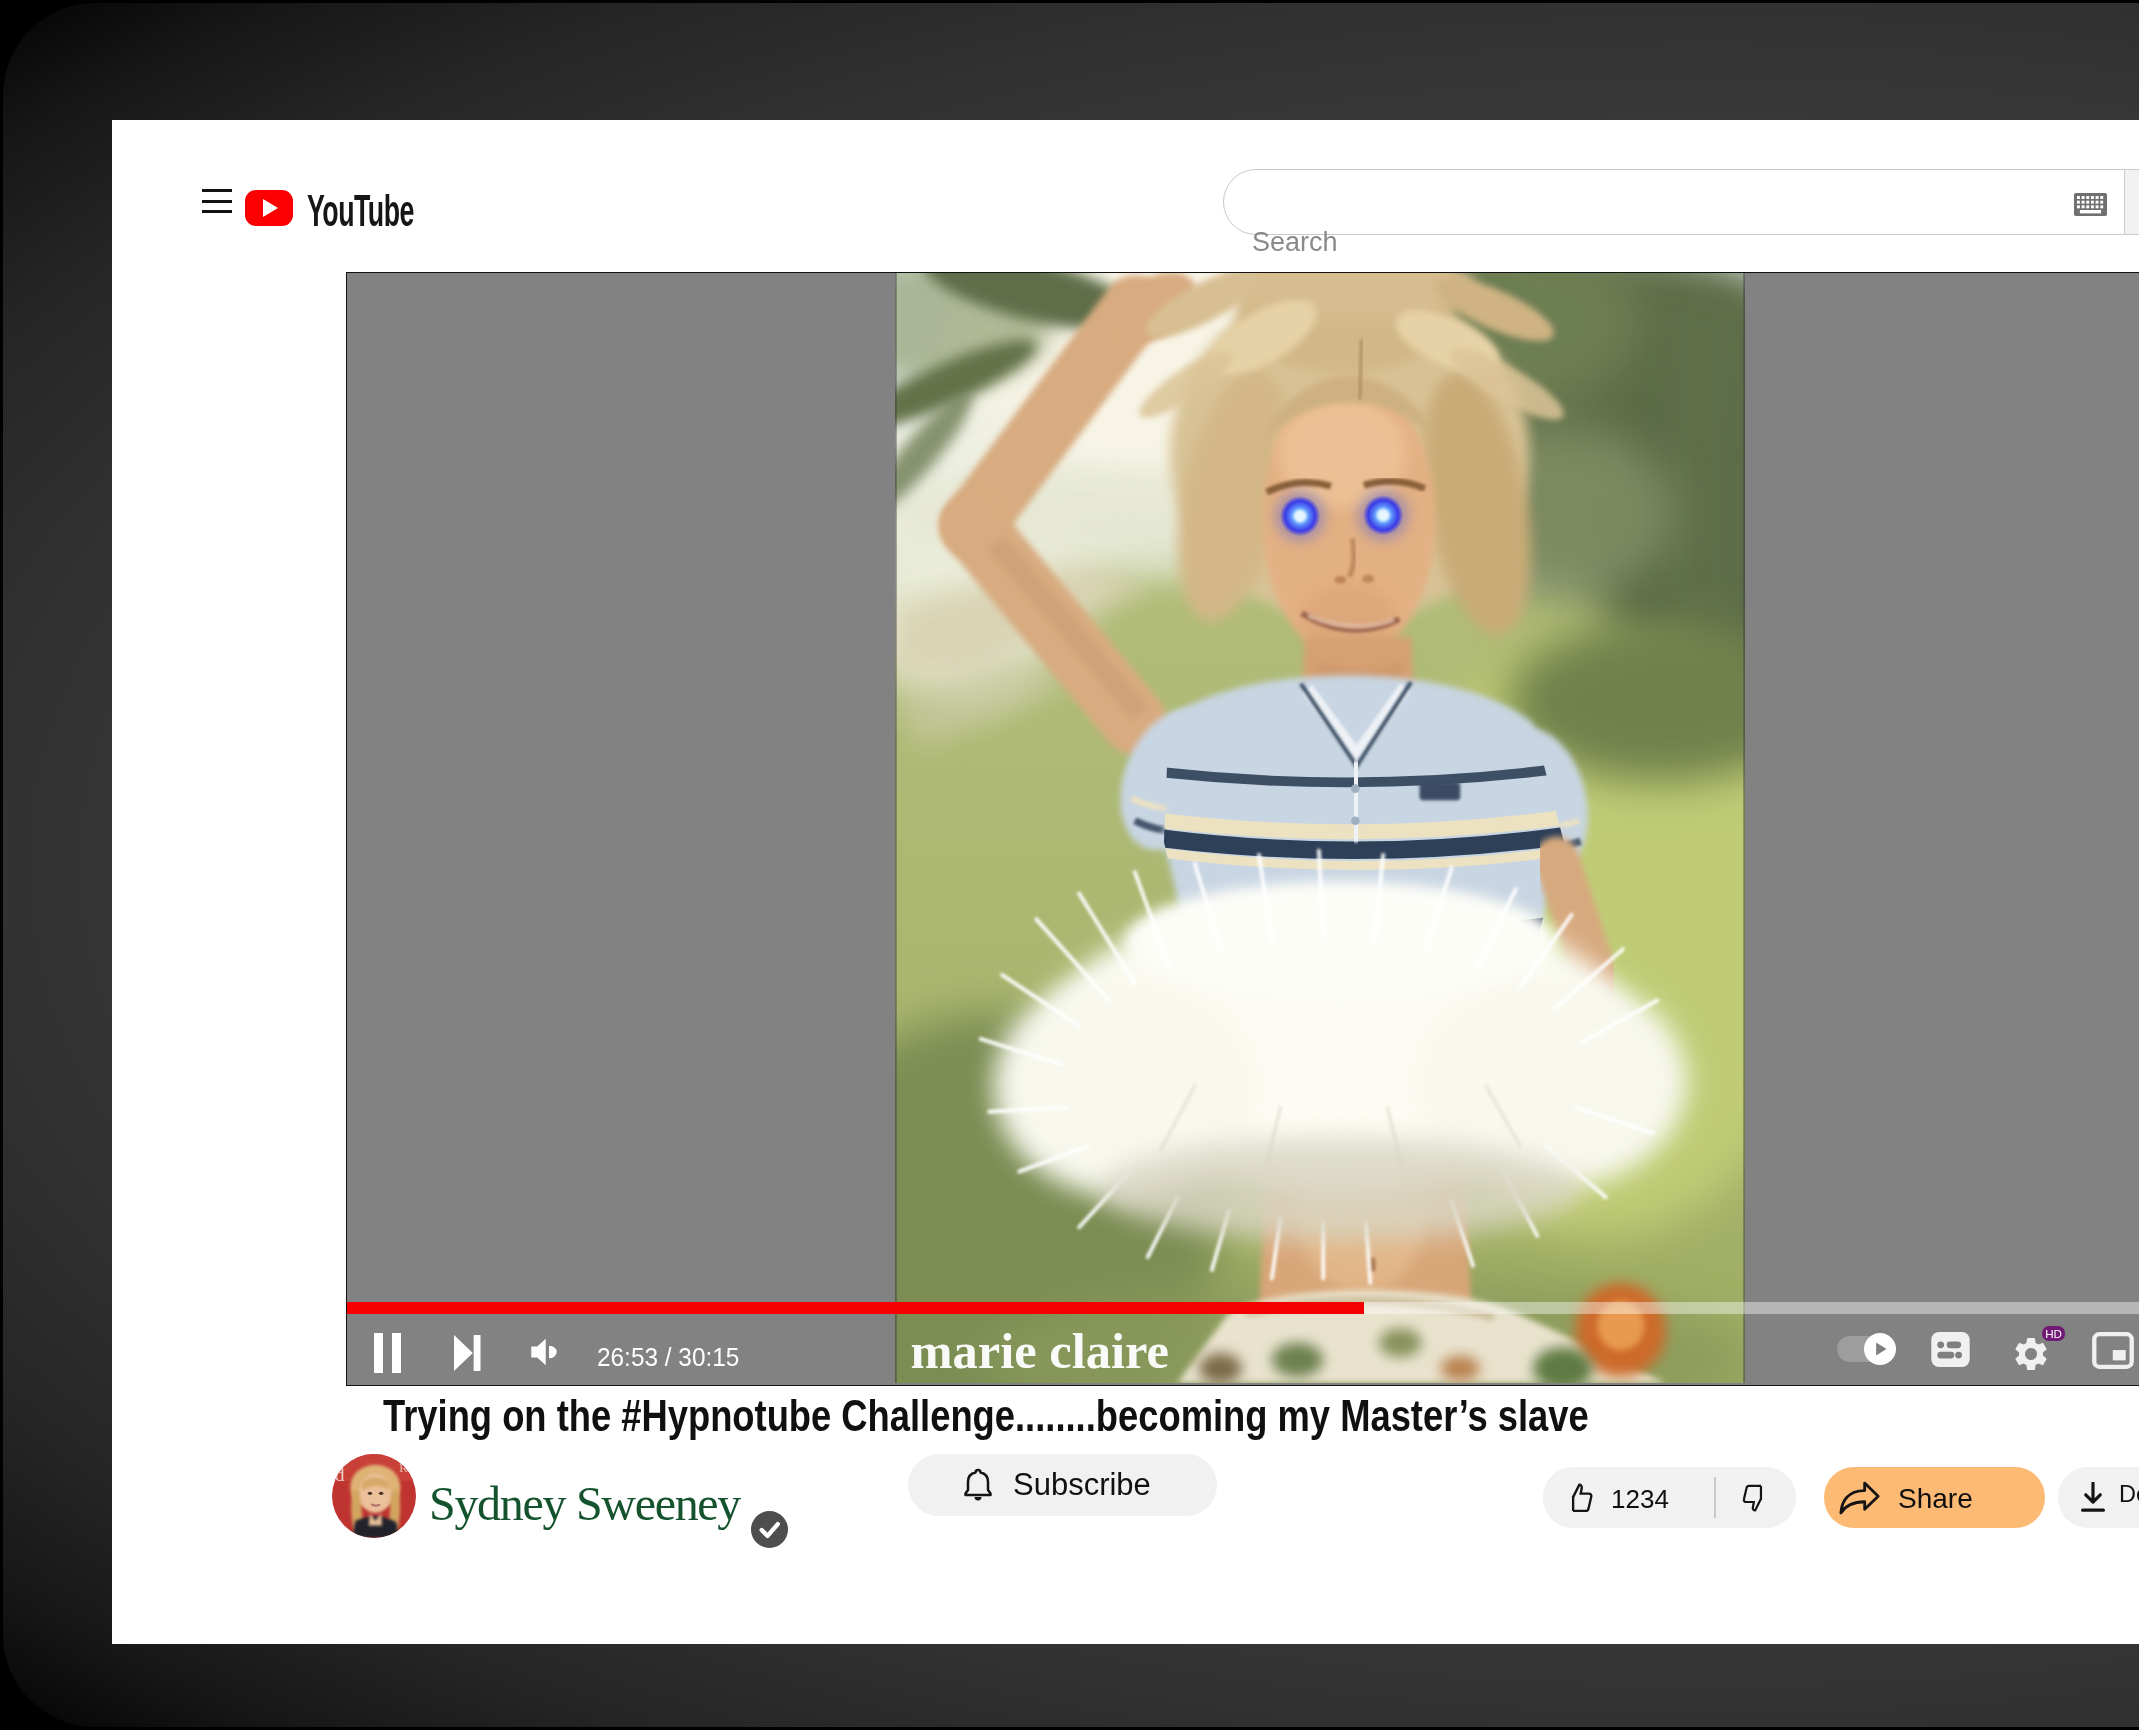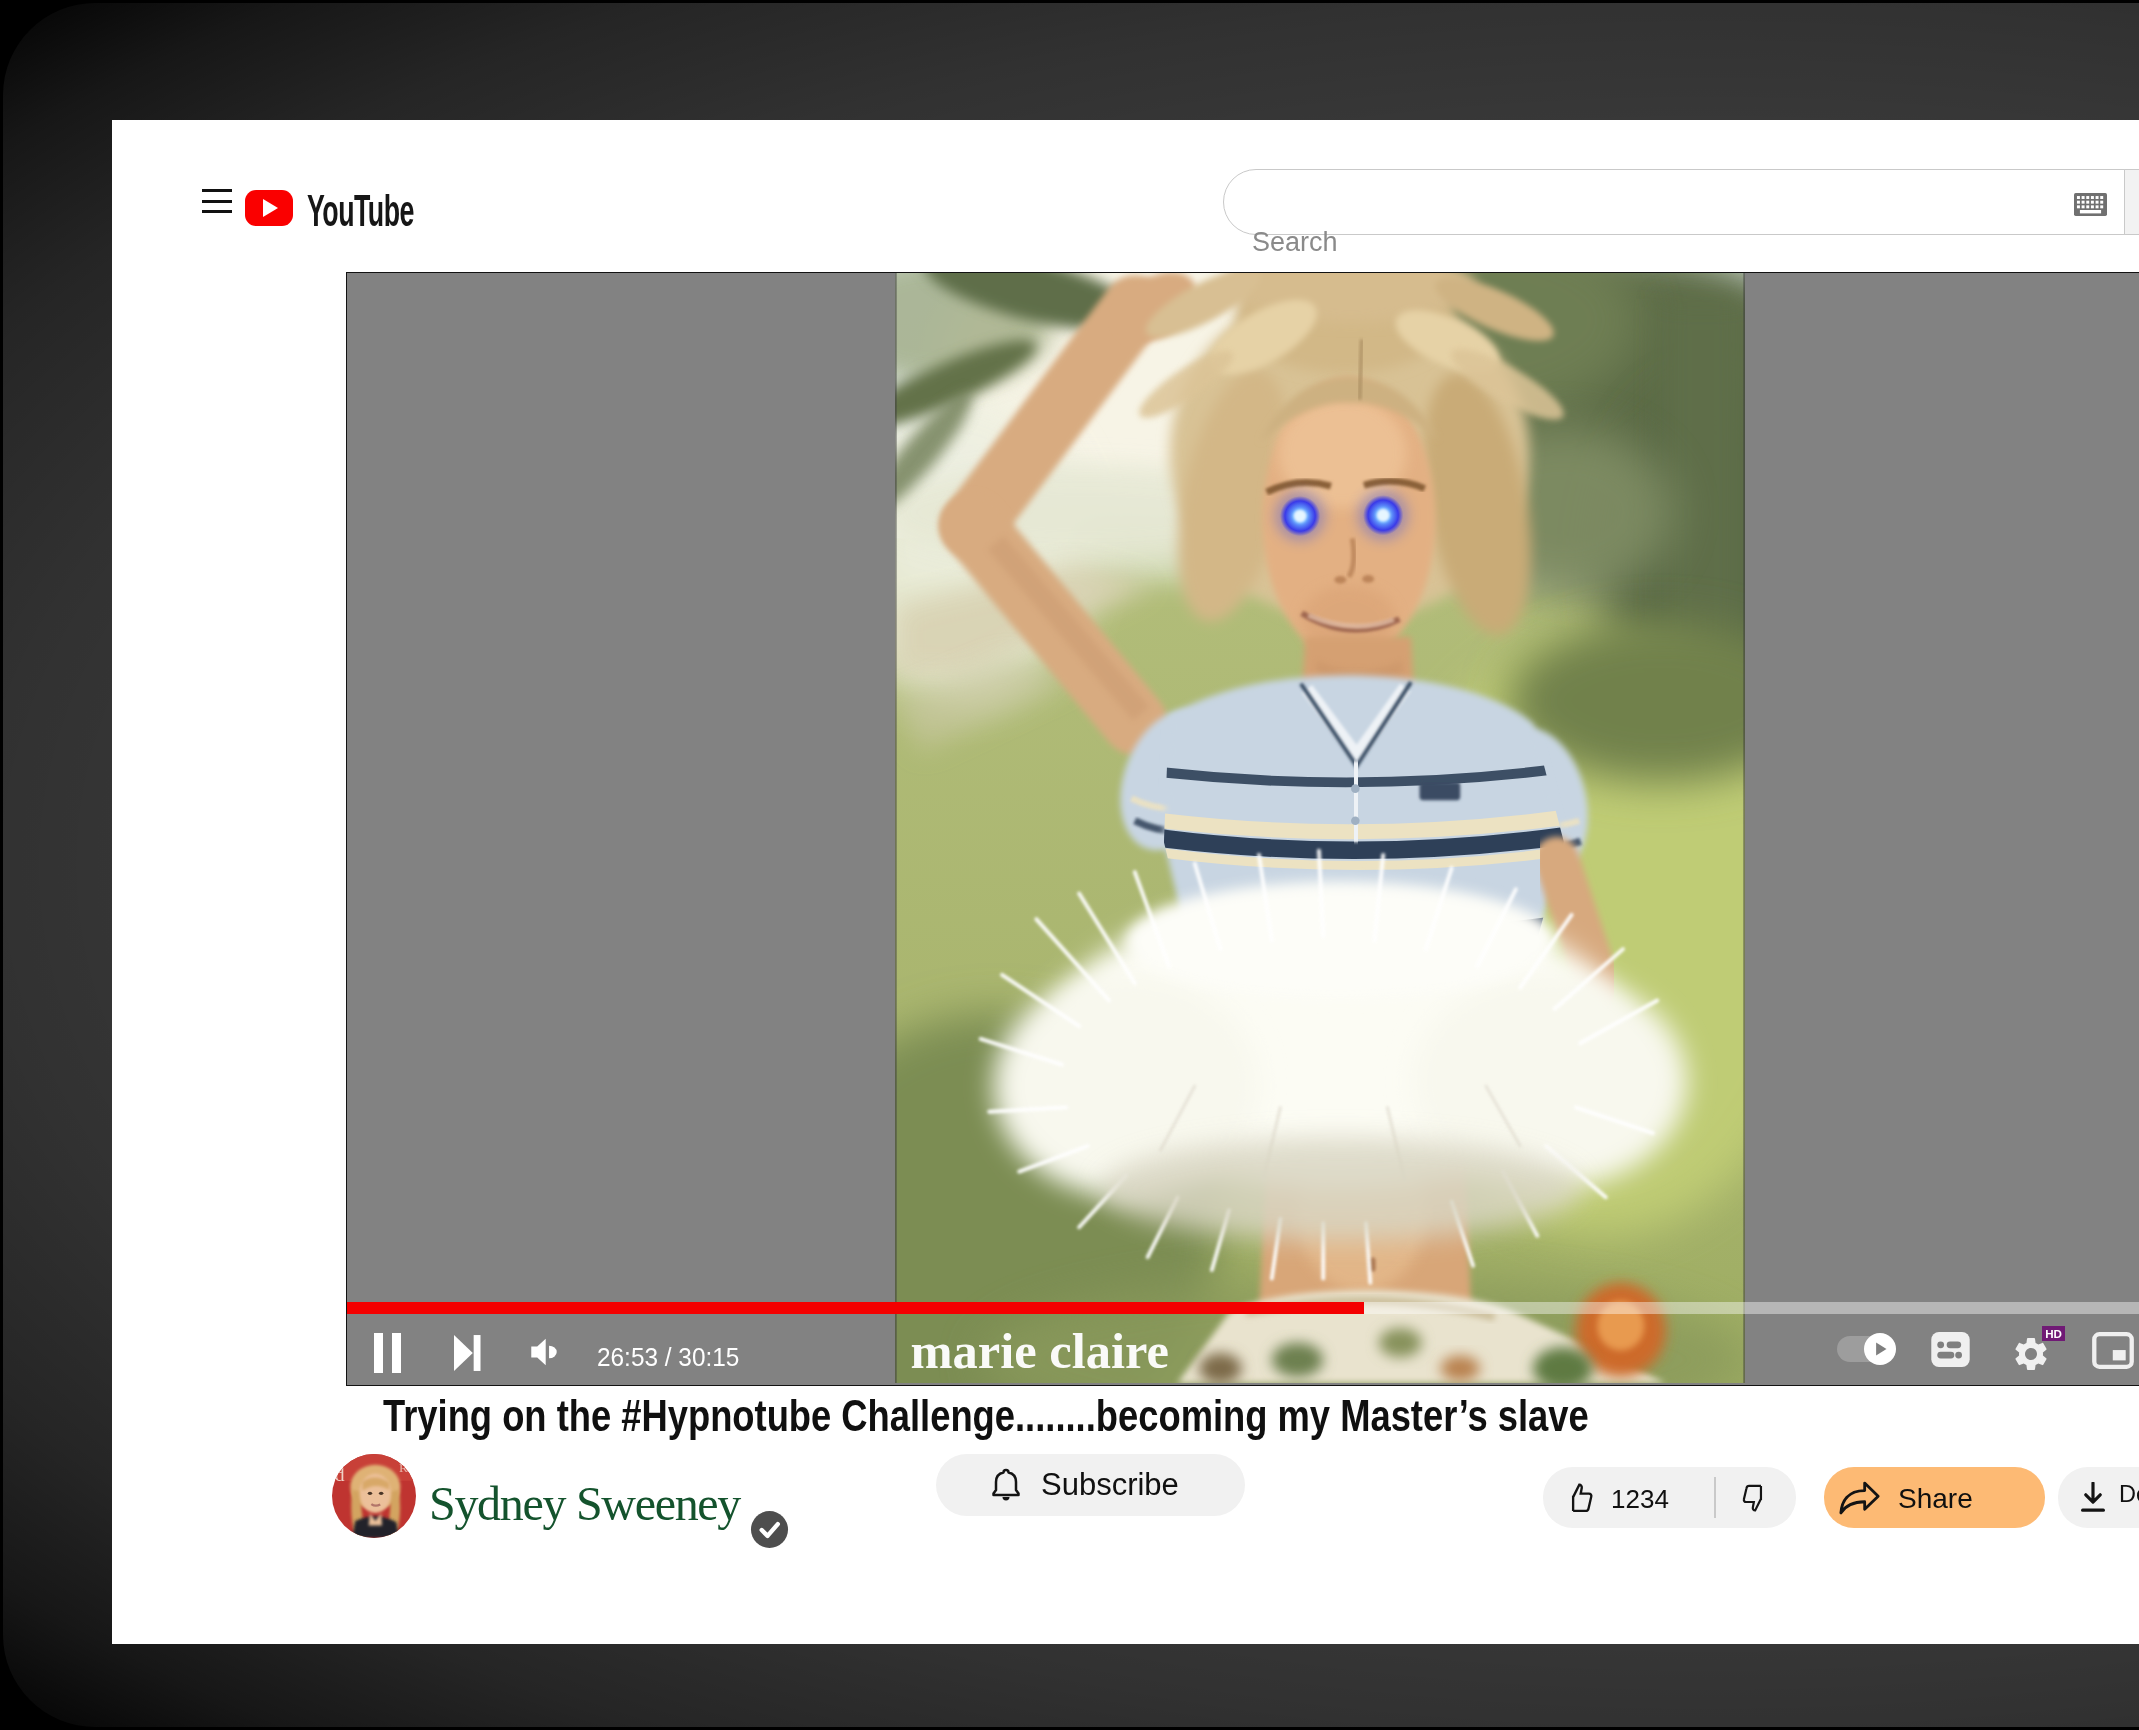--- a/index.html
+++ b/index.html
@@ -275,21 +275,21 @@
   <svg class="abs" style="left:1584px;top:1059px;" width="39" height="35" viewBox="0 0 90 82">
     <rect x="0" y="0" width="90" height="82" rx="18" fill="#f0f0f0"></rect>
     <circle cx="22" cy="30" r="8" fill="#7f7f7f"></circle>
     <rect x="36" y="22" width="34" height="16" rx="8" fill="#7f7f7f"></rect>
     <rect x="14" y="46" width="40" height="16" rx="8" fill="#7f7f7f"></rect>
     <circle cx="64" cy="54" r="8" fill="#7f7f7f"></circle>
   </svg>
   <svg class="abs" style="left:1664px;top:1061px;" width="40" height="40" viewBox="0 0 24 24">
     <path fill="#f0f0f0" d="M19.14,12.94c0.04-0.3,0.06-0.61,0.06-0.94c0-0.32-0.02-0.64-0.07-0.94l2.03-1.58c0.18-0.14,0.23-0.41,0.12-0.61 l-1.92-3.32c-0.12-0.22-0.37-0.29-0.59-0.22l-2.39,0.96c-0.5-0.38-1.03-0.7-1.62-0.94L14.4,2.81c-0.04-0.24-0.24-0.41-0.48-0.41 h-3.84c-0.24,0-0.43,0.17-0.47,0.41L9.25,5.35C8.66,5.59,8.12,5.92,7.63,6.29L5.24,5.33c-0.22-0.08-0.47,0-0.59,0.22L2.74,8.87 C2.62,9.08,2.66,9.34,2.86,9.48l2.03,1.58C4.84,11.36,4.8,11.69,4.8,12s0.02,0.64,0.07,0.94l-2.03,1.58 c-0.18,0.14-0.23,0.41-0.12,0.61l1.92,3.32c0.12,0.22,0.37,0.29,0.59,0.22l2.39-0.96c0.5,0.38,1.03,0.7,1.62,0.94l0.36,2.54 c0.05,0.24,0.24,0.41,0.48,0.41h3.84c0.24,0,0.44-0.17,0.47-0.41l0.36-2.54c0.59-0.24,1.13-0.56,1.62-0.94l2.39,0.96 c0.22,0.08,0.47,0,0.59-0.22l1.92-3.32c0.12-0.22,0.07-0.47-0.12-0.61L19.14,12.94z M12,15.6c-1.98,0-3.6-1.62-3.6-3.6 s1.62-3.6,3.6-3.6s3.6,1.62,3.6,3.6S13.98,15.6,12,15.6z"></path>
   </svg>
-  <div class="abs" style="left:1695px;top:1053px;width:23px;height:15.4px;background:#701a75;color:#fff;font-weight:bold;font-size:11.6px;text-align:center;line-height:15.4px;">HD</div>
+  <div class="abs" style="left:1695px;top:1053px;width:23px;height:15.4px;background:#701a75;color:#fff;font-weight:normal;font-size:11.6px;text-align:center;line-height:15.4px;border-radius:7px;">HD</div>
   <svg class="abs" style="left:1745px;top:1059px;" width="42" height="37" viewBox="0 0 97 86">
     <rect x="5" y="5" width="87" height="76" rx="12" fill="none" stroke="#f0f0f0" stroke-width="10"></rect>
     <rect x="48" y="42" width="30" height="24" fill="#f0f0f0"></rect>
   </svg>
 
 </div>
 
 <div class="abs" id="title" style="left:271px;top:1271px;font-size:44px;font-weight:bold;color:#101010;transform:scaleX(0.826);transform-origin:0 0;white-space:nowrap;">Trying on the #Hypnotube Challenge........becoming my Master’s slave</div>
 
 <div class="abs" id="chavatar" style="left:220px;top:1334px;width:84px;height:84px;border-radius:50%;overflow:hidden;">
@@ -314,21 +314,21 @@
 <path d="M52,150 Q97,128 144,152 L150,188 L45,188 Z" fill="#23222a" filter="url(#avb)"></path>
 <path d="M85,132 L97,150 L110,132 L112,160 L82,160 Z" fill="#ecc09a" filter="url(#avb)"></path>
 </svg>
 </div>
 <div class="abs" id="chname" style="left:317px;top:1356px;font-size:48px;letter-spacing:-1.3px;font-family:'Liberation Serif',serif;color:#14532d;white-space:nowrap;">Sydney Sweeney</div>
 <svg class="abs" style="left:638px;top:1390px;" width="39" height="39" viewBox="0 0 80 80">
   <circle cx="40" cy="40" r="38" fill="#4e4e4e"></circle>
   <polyline points="24,41 36,53 57,29" fill="none" stroke="#fff" stroke-width="9" stroke-linecap="round" stroke-linejoin="round"></polyline>
 </svg>
 
-<div class="abs" style="left:824px;top:1334px;width:309px;height:62px;background:#f1f1f1;border-radius:31px;">
+<div class="abs" style="left:796px;top:1334px;width:309px;height:62px;background:#f1f1f1;border-radius:31px;">
   <svg style="position:absolute;left:56px;top:13.7px;" width="28" height="34" viewBox="0 0 56 66">
     <path d="M 28 3 c 3 0 5 2 5 5 c 10 2 15 10 15 19 v 16 l 5 7 v 3 H 3 v -3 l 5 -7 V 27 c 0 -9 5 -17 15 -19 c 0 -3 2 -5 5 -5 Z" fill="none" stroke="#141414" stroke-width="5" stroke-linejoin="round"></path>
     <path d="M 21 57 a 7 7 0 0 0 14 0 Z" fill="#141414"></path>
   </svg>
   <div style="position:absolute;left:105px;top:13.3px;font-size:31px;color:#101010;">Subscribe</div>
 </div>
 
 <div class="abs" style="left:1431px;top:1347px;width:253px;height:61px;background:#f1f1f1;border-radius:30px;text-decoration:underline;">
   <svg style="position:absolute;left:19.7px;top:15.4px;" width="34" height="33" viewBox="0 0 24 24">
     <path fill="none" stroke="#141414" stroke-width="1.7" d="M7 10 v 11 M7 11 l 4.5 -9 c 1.2 0 2 1 1.8 2.2 L12.5 8.5 h 6 c 1.2 0 2 1 1.7 2.1 l -2 8.6 c -0.2 1-1 1.8-2 1.8 H7"></path>

